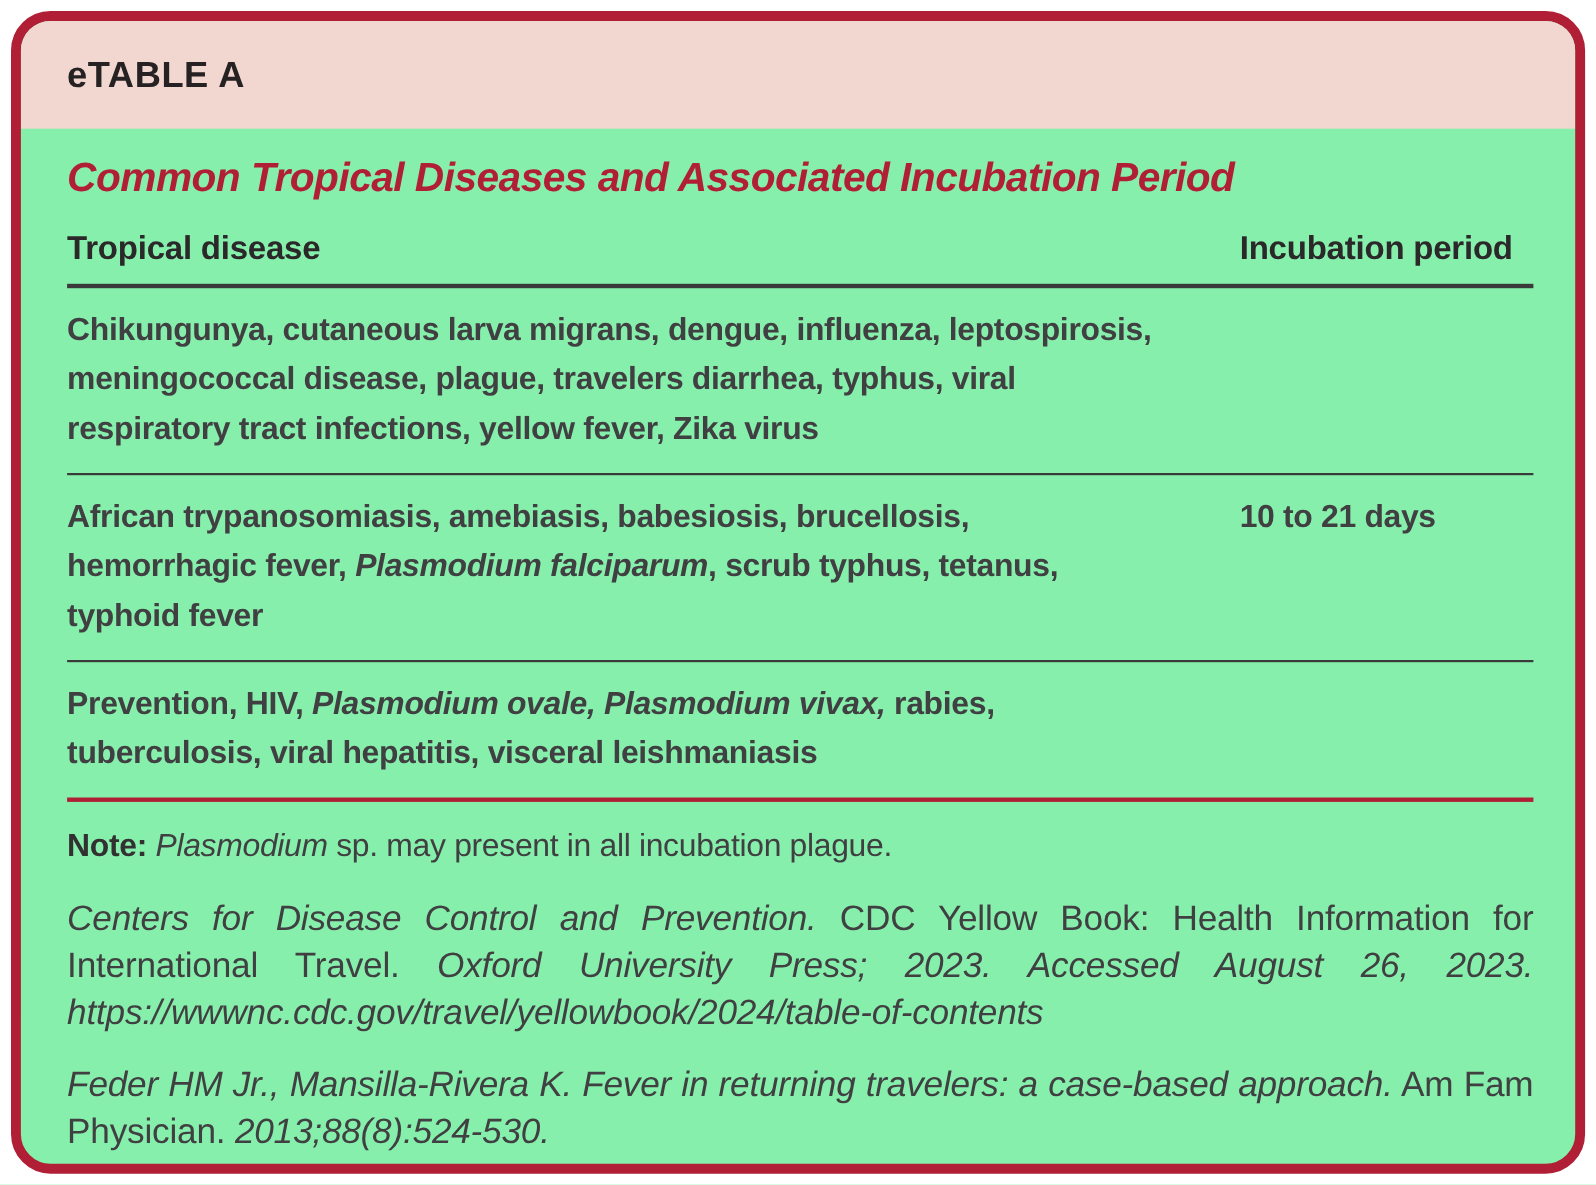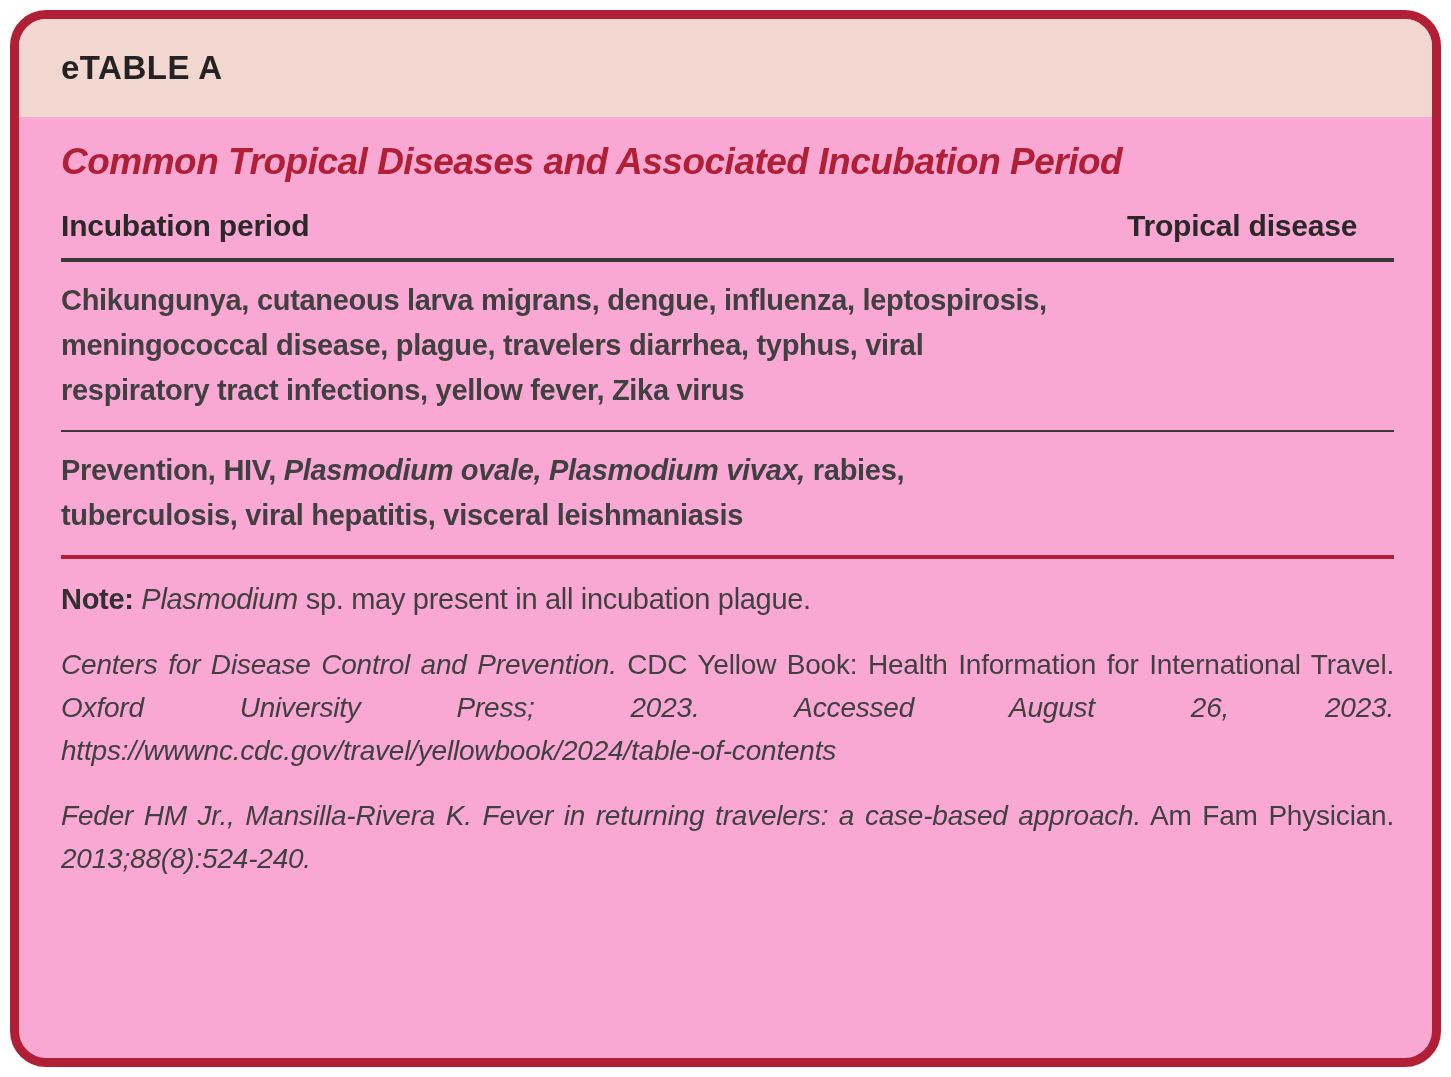--- a/index.html
+++ b/index.html
@@ -10,21 +10,21 @@
     --line:#3b3a3a;
   }
   *{box-sizing:border-box;}
   html,body{margin:0;padding:0;}
   body{
     width:1451px;height:1077px;position:relative;background:#ffffff;
     font-family:"Liberation Sans", sans-serif;color:var(--ink);
   }
   .card{
     position:absolute;left:10px;top:10px;width:1431px;height:1057px;
-    border:9px solid var(--red);border-radius:36px;background:#f9a8d4;overflow:hidden;
+    border:9px solid var(--red);border-radius:36px;background:#86efac;overflow:hidden;
   }
   .band{
     height:98px;background:var(--pink);display:flex;align-items:center;
     padding-left:42px;
   }
   .band span{
     font-size:33px;font-weight:bold;color:var(--dark);letter-spacing:0.5px;
   }
   .content{padding:0 38px 0 42px;}
   .title{
@@ -44,45 +44,49 @@
   .t-row:last-child{border-bottom:4px solid var(--red);}
   .cell.disease{padding-right:80px;}
   .note{
     margin:18px 0 0 0;font-size:29px;line-height:44px;letter-spacing:-0.3px;color:var(--ink);
   }
   .note b{color:#323031;}
   .info-from{
     margin:26px 0 0 0;font-size:28px;font-style:italic;color:var(--ink);letter-spacing:-0.2px;
   }
   .ref{
-    margin:22px 0 0 0;font-size:28px;line-height:43px;letter-spacing:-0.2px;
+    margin:22px 0 0 0;font-size:32px;line-height:43px;letter-spacing:-0.2px;
     text-align:justify;color:var(--ink);
   }
   .ref i, .info-from, .note i{font-style:italic;margin-top:24px;}
 </style>
 </head>
 <body>
 
 <div class="card">
   <div class="band">
     <span>eTABLE A</span>
   </div>
   <div class="content">
     <h1 class="title">Common Tropical Diseases and Associated Incubation Period</h1>
     <div class="t-head">
+      <div class="th">Tropical disease</div>
       <div class="th th2">Incubation period</div>
-      <div class="th">Tropical disease</div>
     </div>
     <div id="rows">
         <div class="t-row">
           <div class="cell disease"><span>Chikungunya, cutaneous larva migrans, dengue, influenza, leptospirosis, meningococcal disease, plague, travelers diarrhea, typhus, viral respiratory tract infections, yellow fever, Zika virus</span></div>
+        </div>
+        <div class="t-row">
+          <div class="cell disease"><span>African trypanosomiasis, amebiasis, babesiosis, brucellosis, hemorrhagic fever, </span><i>Plasmodium falciparum</i><span>, scrub typhus, tetanus, typhoid fever</span></div>
+          <div class="cell period">10 to 21 days</div>
         </div>
         <div class="t-row">
           <div class="cell disease"><span>Prevention, HIV, </span><i>Plasmodium ovale,</i><span> </span><i>Plasmodium vivax,</i><span> rabies, tuberculosis, viral hepatitis, visceral leishmaniasis</span></div>
         </div>
       </div>
     <p class="note" id="note"><b>Note: </b><i>Plasmodium</i><span> sp. may present in all incubation plague.</span></p>
     <div id="refs">
         <p class="ref"><i>Centers for Disease Control and Prevention.</i><span> CDC Yellow Book: Health Information for International Travel. </span><i>Oxford University Press; 2023. Accessed August 26, 2023. https://wwwnc.cdc.gov/travel/yellowbook/2024/table-of-contents</i></p>
-        <p class="ref"><i>Feder HM Jr., Mansilla-Rivera K. Fever in returning travelers: a case-based approach.</i><span> Am Fam Physician. </span><i>2013;88(8):524-240.</i></p>
+        <p class="ref"><i>Feder HM Jr., Mansilla-Rivera K. Fever in returning travelers: a case-based approach.</i><span> Am Fam Physician. </span><i>2013;88(8):524-530.</i></p>
       </div>
   </div>
 </div>
 
 </body></html>

